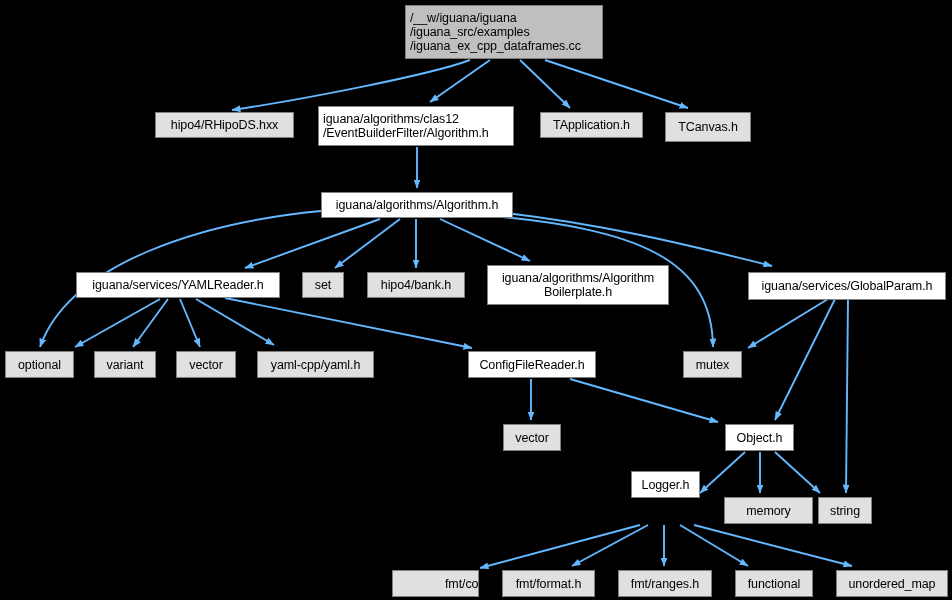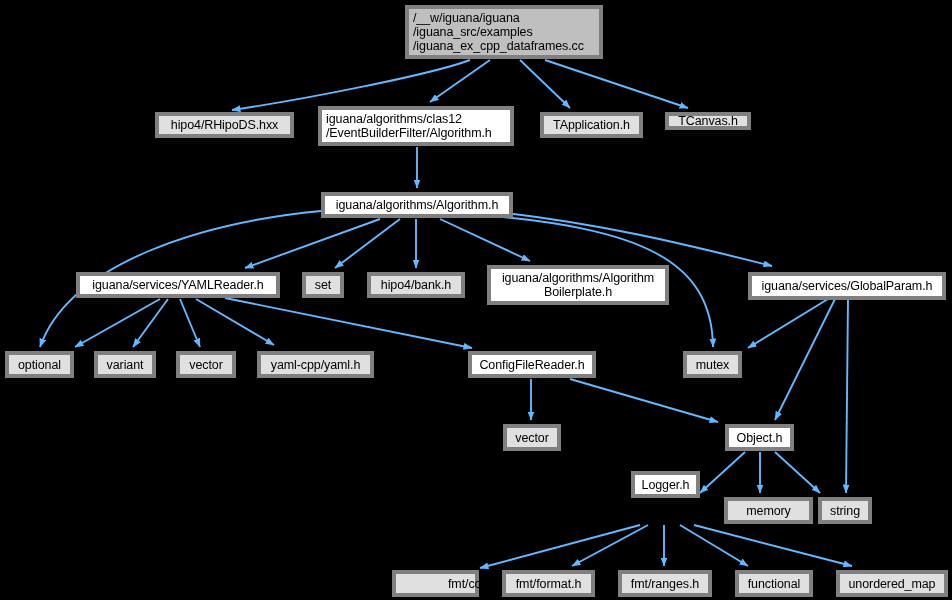--- a/index.html
+++ b/index.html
@@ -18,21 +18,21 @@
   svg.graph-canvas {
     position: absolute;
     left: 0;
     top: 0;
     width: 952px;
     height: 600px;
   }
   .node-box {
     position: absolute;
     box-sizing: border-box;
-    border: 4px solid #404040;
+    border: 1px solid #404040;
     display: flex;
     align-items: center;
     justify-content: flex-end;
     text-align: center;
     color: #000000;
     font-size: 12.5px;
     line-height: 14px;
     white-space: pre-line;
     letter-spacing: -0.1px;
   }
@@ -93,21 +93,21 @@
   </svg>
 
   <div id="node-layer">
       <div class="node-box fill-root align-left" style="left: 405px; top: 5px; width: 198px; height: 54px; border-color: rgb(128, 128, 128); color: rgb(0, 0, 0);"><span class="node-label">/__w/iguana/iguana
 /iguana_src/examples
 /iguana_ex_cpp_dataframes.cc</span></div>
       <div class="node-box fill-gray" style="left: 155px; top: 112px; width: 139px; height: 26px; border-color: rgb(128, 128, 128); color: rgb(0, 0, 0);"><span class="node-label">hipo4/RHipoDS.hxx</span></div>
       <div class="node-box fill-white align-left" style="left: 318px; top: 106px; width: 196px; height: 40px; border-color: rgb(128, 128, 128); color: rgb(0, 0, 0);"><span class="node-label">iguana/algorithms/clas12
 /EventBuilderFilter/Algorithm.h</span></div>
       <div class="node-box fill-gray" style="left: 540px; top: 112px; width: 103px; height: 26px; border-color: rgb(128, 128, 128); color: rgb(0, 0, 0);"><span class="node-label">TApplication.h</span></div>
-      <div class="node-box fill-gray" style="left: 665px; top: 112px; width: 86px; height: 18px; border-color: rgb(128, 128, 128); color: rgb(0, 0, 0);"><span class="node-label">TCanvas.h</span></div>
+      <div class="node-box fill-gray" style="left: 665px; top: 112px; width: 86px; height: 30px; border-color: rgb(128, 128, 128); color: rgb(0, 0, 0);"><span class="node-label">TCanvas.h</span></div>
       <div class="node-box fill-white" style="left: 321px; top: 192px; width: 192px; height: 26px; border-color: rgb(128, 128, 128); color: rgb(0, 0, 0);"><span class="node-label">iguana/algorithms/Algorithm.h</span></div>
       <div class="node-box fill-white" style="left: 76px; top: 272px; width: 204px; height: 26px; border-color: rgb(128, 128, 128); color: rgb(0, 0, 0);"><span class="node-label">iguana/services/YAMLReader.h</span></div>
       <div class="node-box fill-gray" style="left: 302px; top: 272px; width: 42px; height: 26px; border-color: rgb(128, 128, 128); color: rgb(0, 0, 0);"><span class="node-label">set</span></div>
       <div class="node-box fill-gray" style="left: 367px; top: 272px; width: 98px; height: 26px; border-color: rgb(128, 128, 128); color: rgb(0, 0, 0);"><span class="node-label">hipo4/bank.h</span></div>
       <div class="node-box fill-white" style="left: 487px; top: 265px; width: 182px; height: 40px; border-color: rgb(128, 128, 128); color: rgb(0, 0, 0);"><span class="node-label">iguana/algorithms/Algorithm
 Boilerplate.h</span></div>
       <div class="node-box fill-white" style="left: 748px; top: 272px; width: 198px; height: 28px; border-color: rgb(128, 128, 128); color: rgb(0, 0, 0);"><span class="node-label">iguana/services/GlobalParam.h</span></div>
       <div class="node-box fill-gray" style="left: 5px; top: 351px; width: 69px; height: 27px; border-color: rgb(128, 128, 128); color: rgb(0, 0, 0);"><span class="node-label">optional</span></div>
       <div class="node-box fill-gray" style="left: 94px; top: 351px; width: 62px; height: 27px; border-color: rgb(128, 128, 128); color: rgb(0, 0, 0);"><span class="node-label">variant</span></div>
       <div class="node-box fill-gray" style="left: 176px; top: 351px; width: 60px; height: 27px; border-color: rgb(128, 128, 128); color: rgb(0, 0, 0);"><span class="node-label">vector</span></div>

